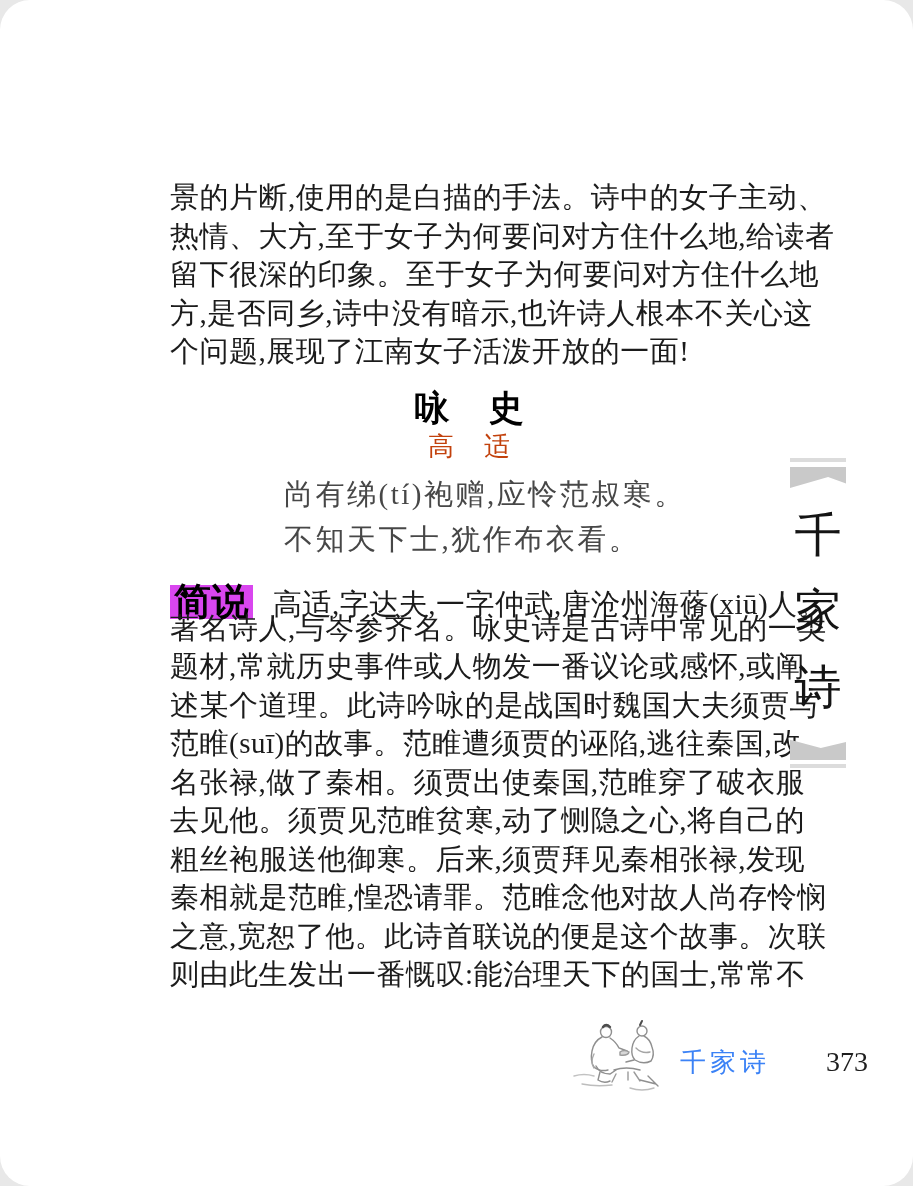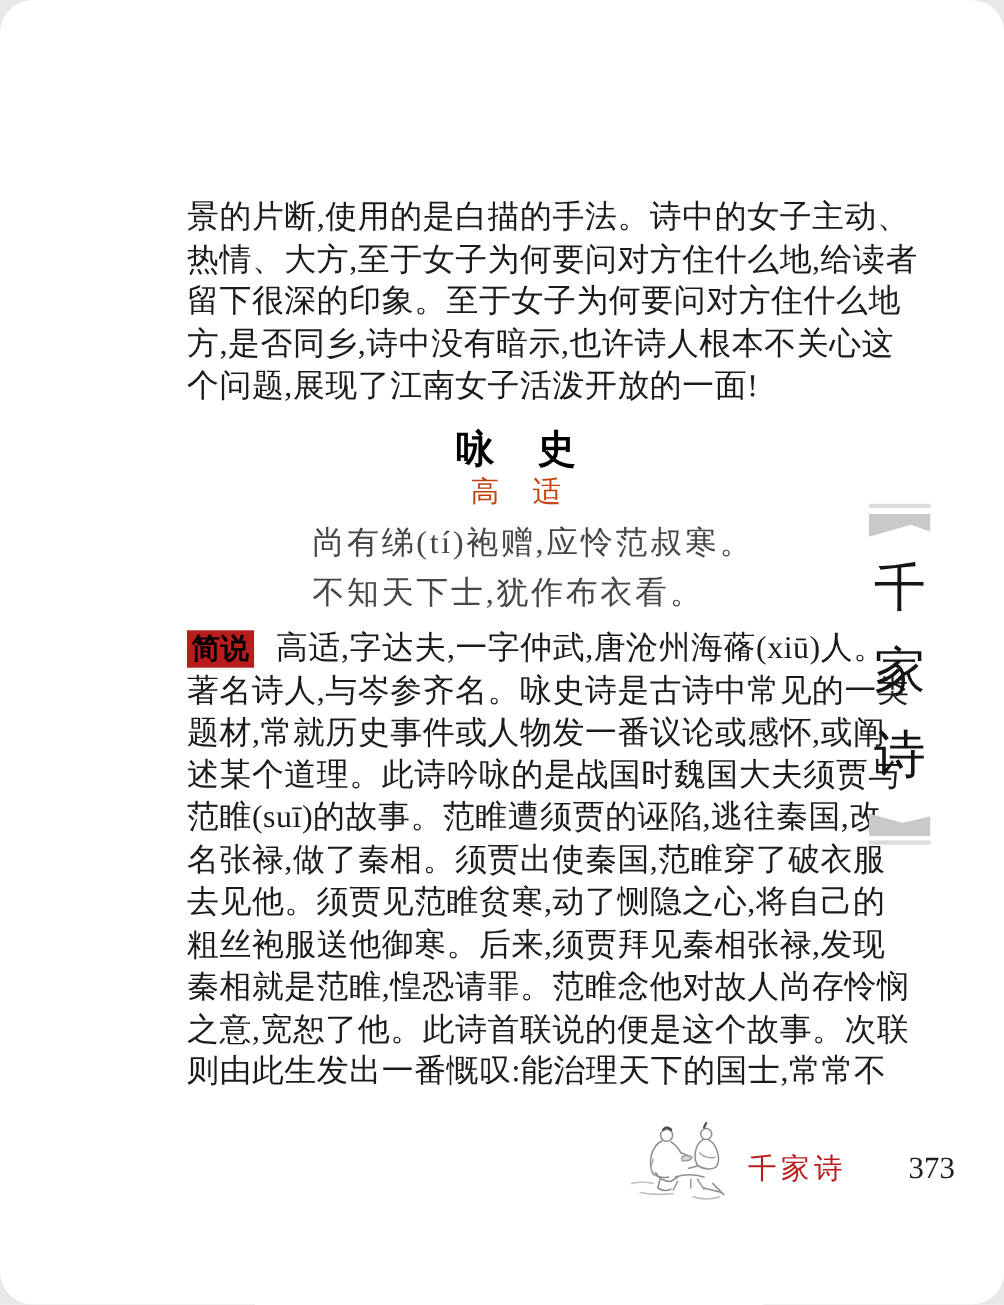--- a/index.html
+++ b/index.html
@@ -50,28 +50,29 @@
     line-height:45px;
     height:45px;
     letter-spacing:2.5px;
     color:#474747;
     white-space:nowrap;
   }
   
   #commentary { top:570px; }
   .label-box {
     display:inline-block;
-    background:#b91c1c;
+    background:#d946ef;
     color:#000;
     font-weight:bold;
-    font-size:26px;
+    font-size:37px;
     line-height:34px;
     padding:0 4px;
     margin-right:20px;
     vertical-align:baseline;
+    margin-top:15px;
   }
   
   #margin-strip { position:absolute; left:790px; top:458px; width:56px; height:310px; }
   .thinline { position:absolute; left:0; width:56px; height:4px; background:#dcdcdc; }
   .band { position:absolute; left:0; width:56px; background:#c9c9c9; }
   #band-top {
     top:9px; height:21px;
     clip-path:polygon(0 0, 100% 0, 100% 78%, 68% 48%, 0 100%);
   }
   #band-bottom {
@@ -88,21 +89,21 @@
   }
   #mchar0 { top:52px; }
   #mchar1 { top:128px; }
   #mchar2 { top:204px; }
   
   #footer-illustration { position:absolute; left:570px; top:1014px; width:104px; height:82px; }
   #footer-text {
     position:absolute; left:680px; top:1045px; height:32px;
     display:flex; align-items:baseline; gap:15px;
   }
-  #footer-book { font-size:26px; letter-spacing:4px; color:#b91c1c;text-align:right; }
+  #footer-book { font-size:26px; letter-spacing:4px; color:#3b82f6;text-align:right; }
   #footer-page { font-size:28px; color:#1e1e1e;margin-left:41px; }
 </style>
 </head>
 <body>
 
 <div class="page">
 
   <div id="para1" class="textcol">
     <div class="bodyline j">景的片断,使用的是白描的手法。诗中的女子主动、</div>
     <div class="bodyline j">热情、大方,至于女子为何要问对方住什么地,给读者</div>

